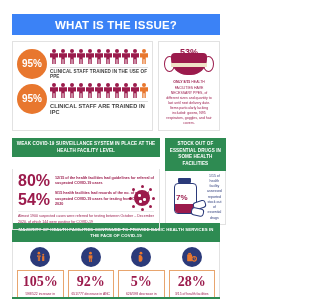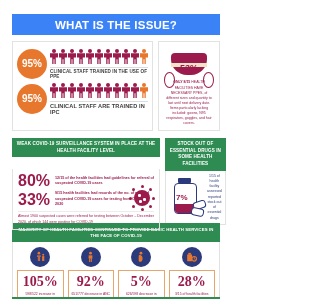--- a/index.html
+++ b/index.html
@@ -127,21 +127,21 @@
     flex: 1 1 auto;
     padding: 4px 4px;
     display: flex;
     flex-direction: column;
     align-items: center;
   }
   .mask-figure {
     position: relative;
     width: 52px;
     height: 34px;
-    margin-top: 18px;
+    margin-top: 2px;
   }
   .mask-pct {
     position: absolute;
     top: -1px; left: 50%;
     transform: translateX(-50%);
     font-size: 9px;
     font-weight: bold;
     color: #9B1B4C;
     z-index: 3;
   }
@@ -535,21 +535,21 @@
     <div class="row2-left">
       <div class="green-head">WEAK COVID-19 SURVEILLANCE SYSTEM IN PLACE AT THE HEALTH FACILITY LEVEL</div>
       <div class="panel-body">
 
         <div class="stat-row">
           <div class="stat-big">80%</div>
           <div class="stat-text">12/15 of the health facilities had guidelines for referral of suspected COVID-19 cases</div>
         </div>
 
         <div class="stat-row">
-          <div class="stat-big">33%</div>
+          <div class="stat-big">54%</div>
           <div class="stat-text">9/15 health facilities had records of the no. of referred suspected COVID-19 cases for testing from Oct-Dec 2020</div>
         </div>
 
         <div class="foot-note">Almost 1900 suspected cases were referred for testing between October – December 2020, of which 144 were positive for COVID-19</div>
 
         <div class="virus">
           <div class="core"></div>
           <div class="spike" style="left:11.5px; top:0px;"></div>
           <div class="spike" style="left:20px; top:3px;"></div>
           <div class="spike" style="left:23px; top:11.5px;"></div>

